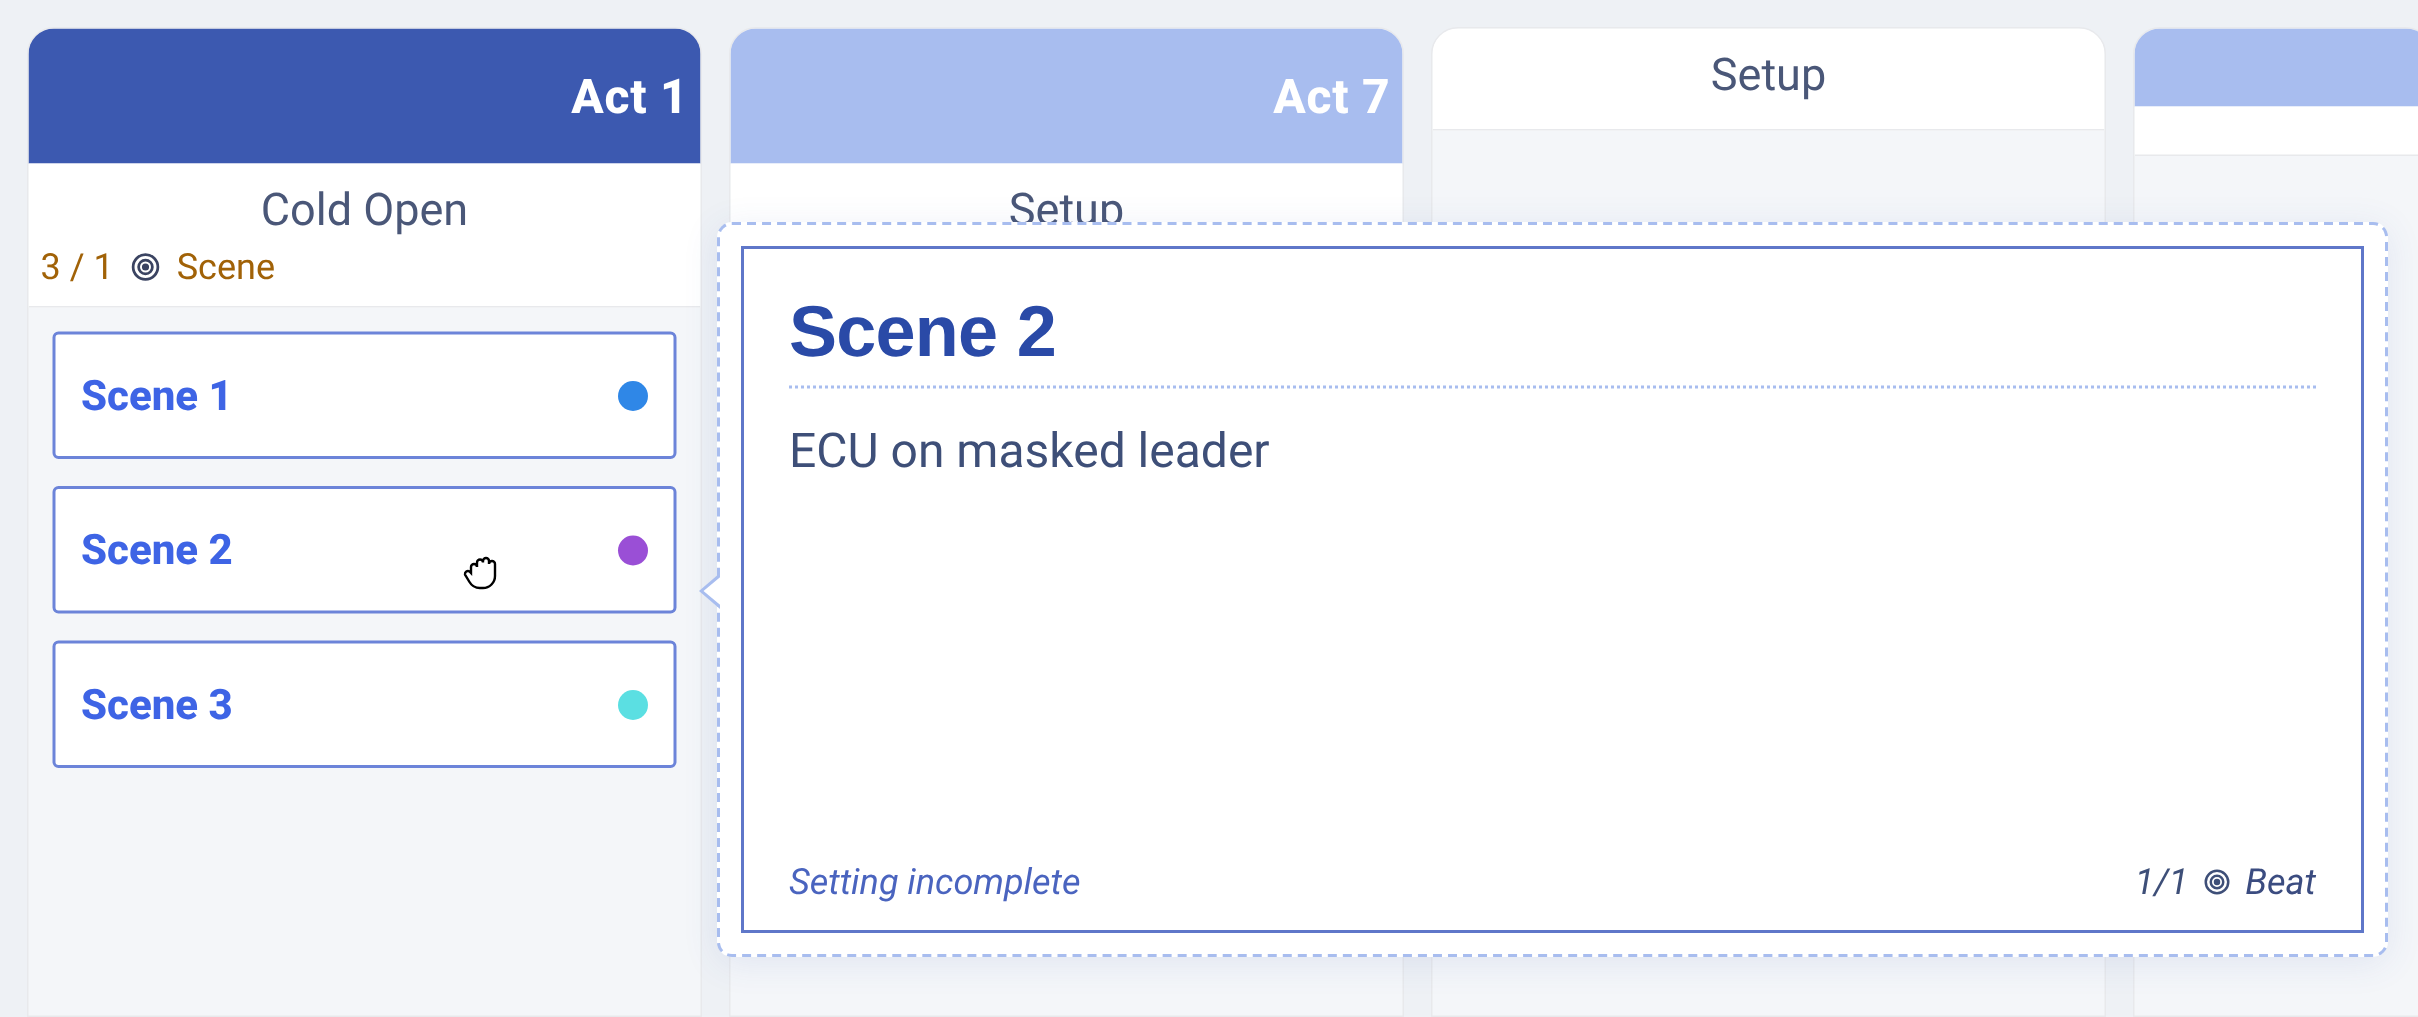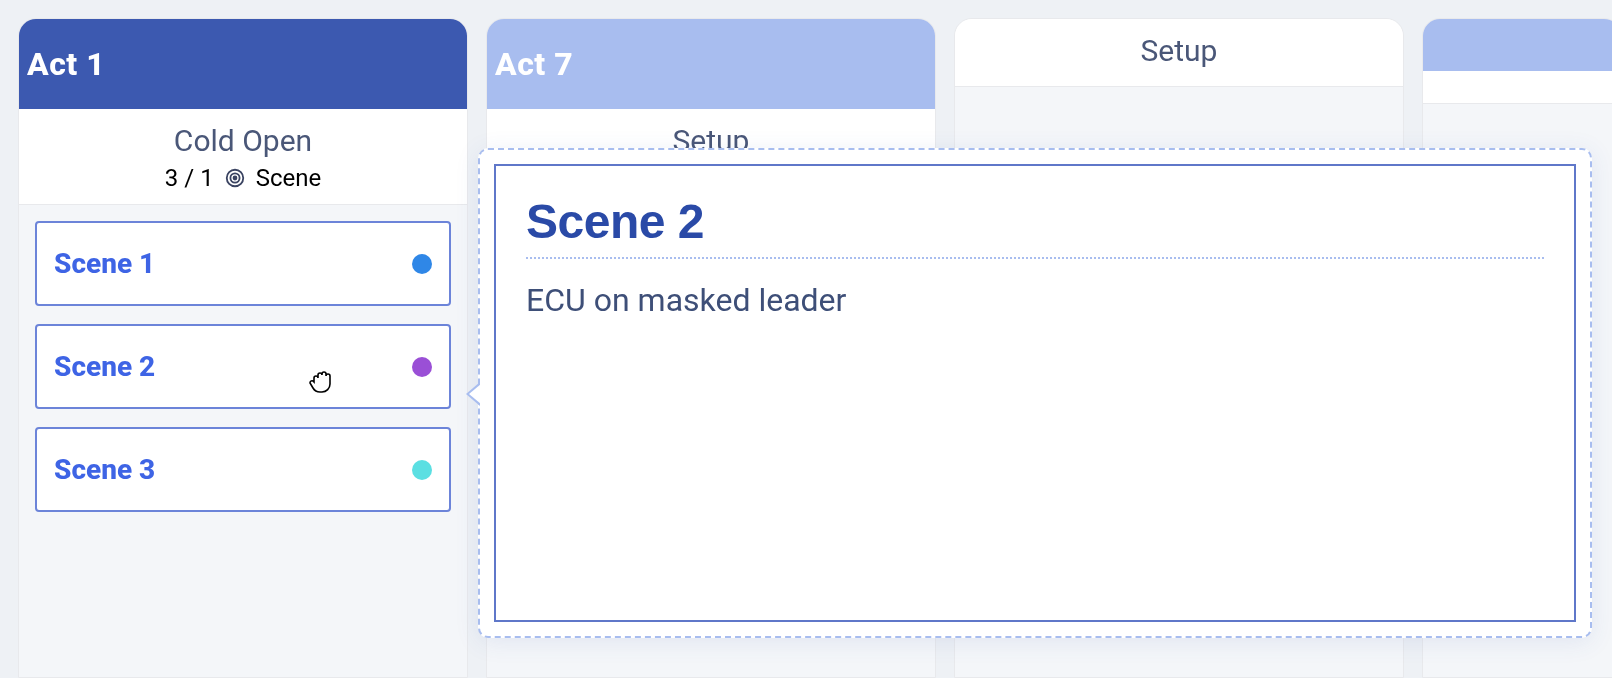--- a/index.html
+++ b/index.html
@@ -26,38 +26,38 @@
       overflow: hidden;
       border: 1px solid #e8e9ec;
       height: 660px;
       display: flex;
       flex-direction: column;
     }
     .act-column.partial { width: 200px; flex: 0 0 200px; }
     .act-header {
       background: #a8bdef;
       color: #fff;
-      text-align: left;
+      text-align: right;
       font-size: 32px;
       font-weight: 800;
       padding: 26px 8px;
       letter-spacing: 0.5px;
     }
     .act-header.active { background: #3c59b0; }
     .act-sub {
       background: #fff;
       border-bottom: 1px solid #e8e9ec;
       text-align: center;
       padding: 14px 8px 12px;
       color: #3e4f78;
     }
     .act-sub-title { font-size: 30px; color: #4a5778; margin-bottom: 6px; }
     .act-sub-row {
-      display: flex; align-items: center; justify-content: center;
-      gap: 10px; font-size: 24px; color: #000000;
+      display: flex; align-items: center; 
+      gap: 10px; font-size: 24px; color: #a16207;
     }
     .target-icon {
       display:inline-flex; align-items:center; justify-content:center;
       width: 22px; height: 22px;
     }
     .target-icon svg { display:block; }
     .scenes {
       padding: 16px 16px;
       display: flex; flex-direction: column; gap: 18px;
     }
@@ -203,14 +203,28 @@
       <div class="act-sub-title"></div>
     </div>
   </div>
 </div>
 
 <div class="popover">
   <div class="popover-inner">
     <div class="popover-title">Scene 2</div>
     <hr class="dotted-divider">
     <div class="popover-desc">ECU on masked leader</div>
+    <div class="popover-footer">
+      <span>Setting incomplete</span>
+      <span class="beat-count">
+        <span>1/1</span>
+        <span class="target-icon">
+          <svg viewBox="0 0 24 24" width="20" height="20" fill="none" stroke="#3e4f78" stroke-width="2">
+            <circle cx="12" cy="12" r="9"></circle>
+              <circle cx="12" cy="12" r="5"></circle>
+              <circle cx="12" cy="12" r="1.6" fill="#3e4f78"></circle>
+          </svg>
+        </span>
+        <span class="label">Beat</span>
+      </span>
+    </div>
   </div>
 </div>
 
 </body></html>

